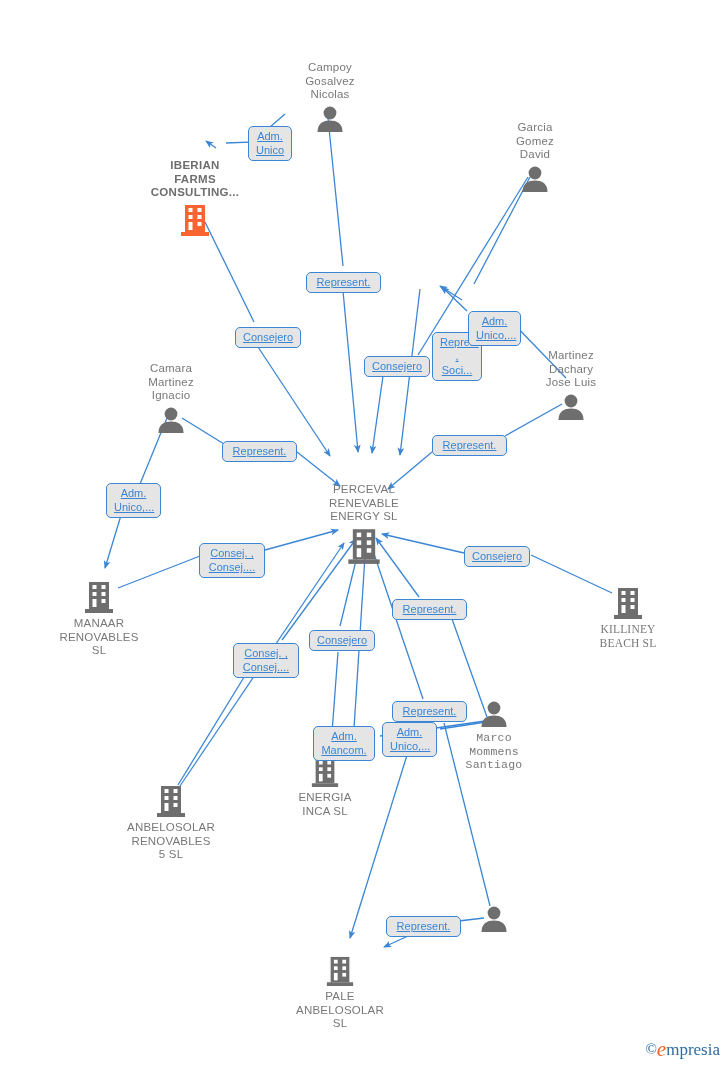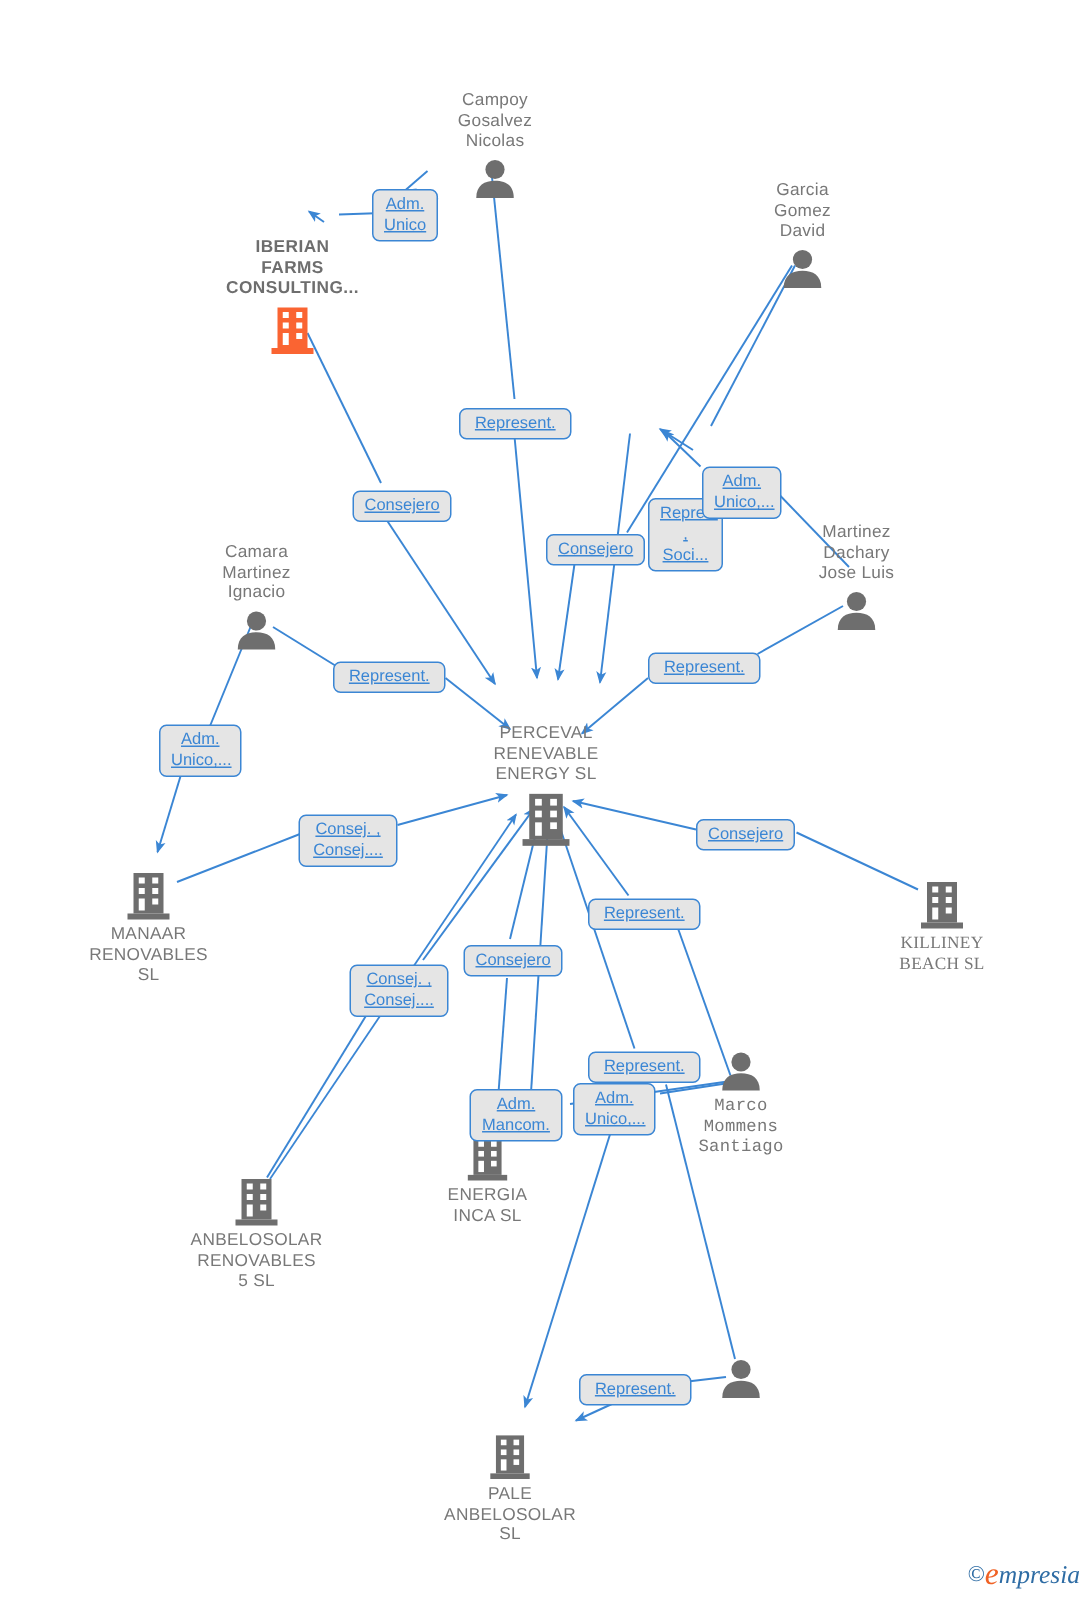--- a/index.html
+++ b/index.html
@@ -84,21 +84,20 @@
     font-size: 15px;
     vertical-align: 1px;
   }
   .watermark .wm-e {
     color: #f06225;
     font-style: italic;
     font-size: 21px;
     vertical-align: -1px;
   }
   .watermark .wm-rest {
-    font-style: italic;
     color: #2e6ca4;
   }
 </style>
 </head>
 <body>
 
 <div id="canvas">
 
   <svg id="edges" viewBox="0 0 728 1070">
     <defs>

